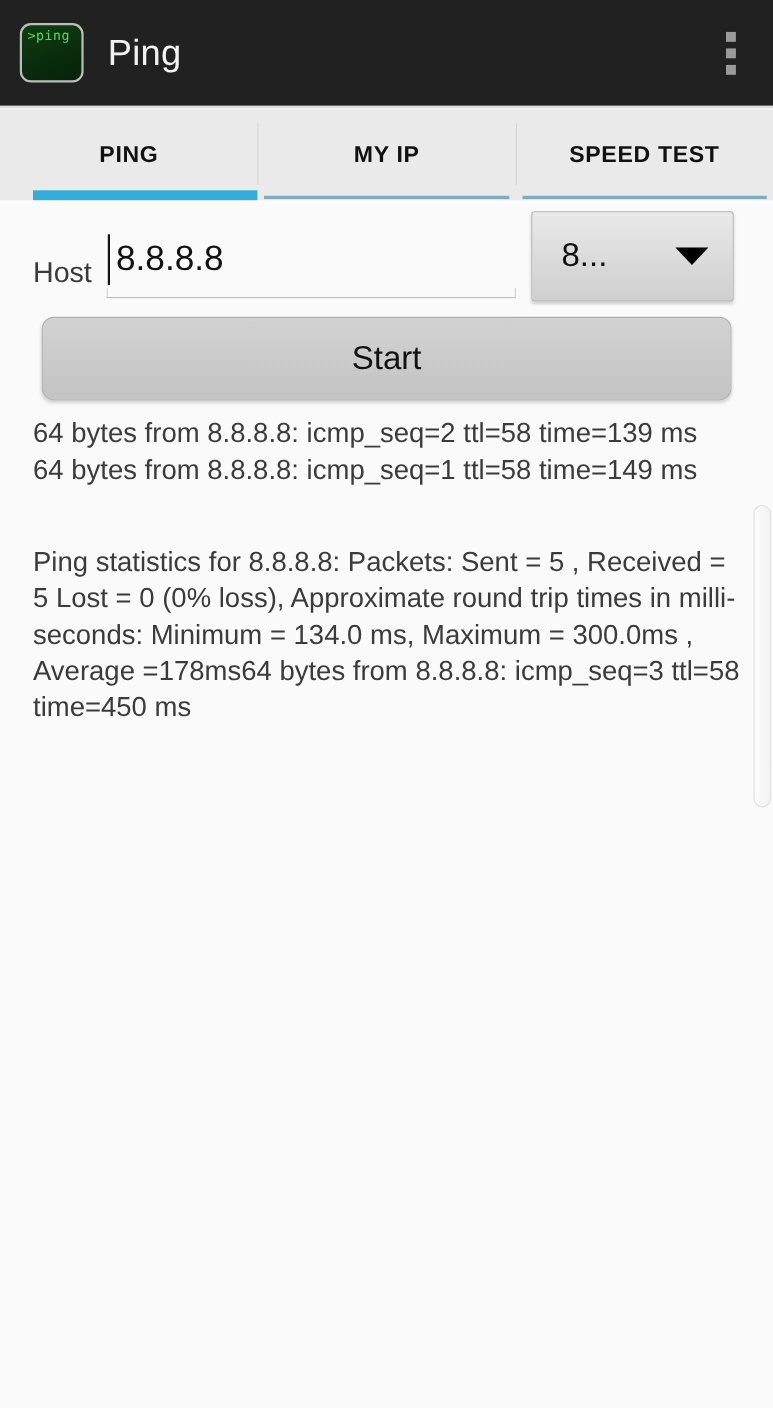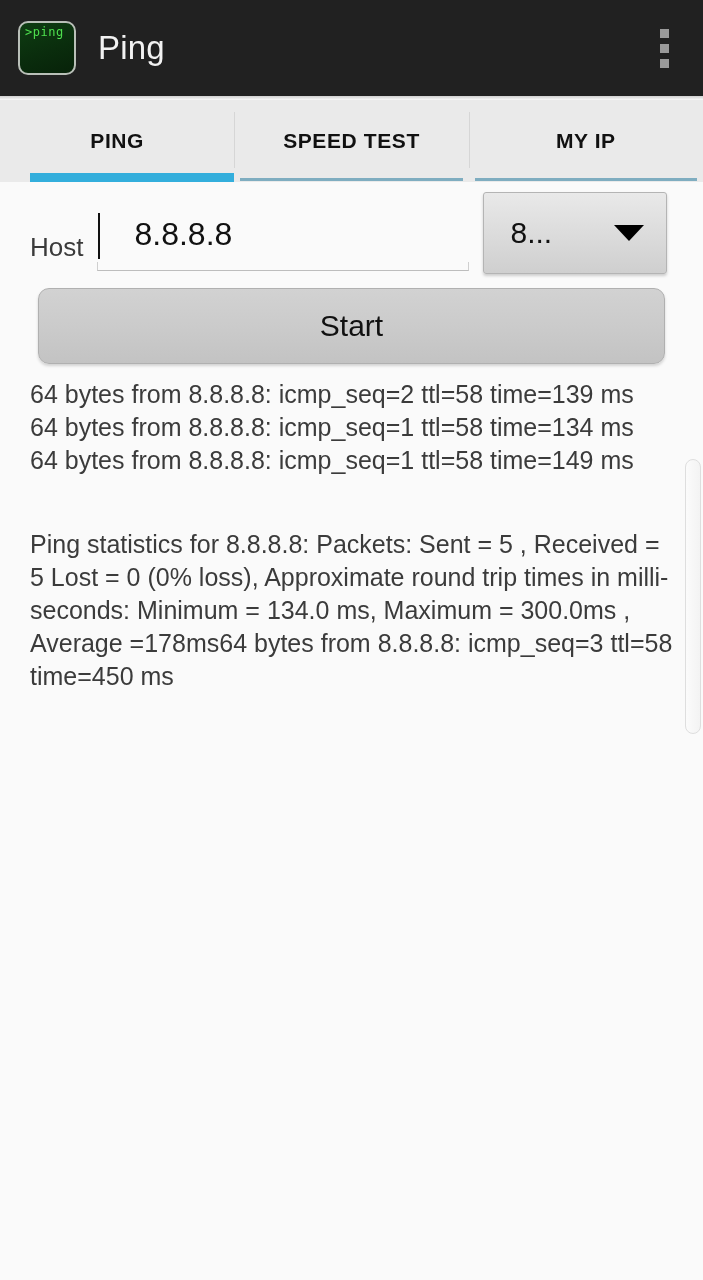--- a/index.html
+++ b/index.html
@@ -164,21 +164,20 @@
     border: none;
     background: transparent;
     outline: none;
     font-family: "Liberation Sans", sans-serif;
     font-size: 32px;
     color: #111;
     width: 100%;
     padding: 4px 0 6px 8px;
     box-sizing: border-box;
     height: 54px;
-    margin-left: 29px;
   }
   .host-underline {
     position: absolute;
     left: 0;
     right: 0;
     bottom: 0;
     height: 9px;
     border-bottom: 1px solid #bdbdbd;
     border-left: 1px solid #cfcfcf;
     border-right: 1px solid #cfcfcf;
@@ -276,25 +275,25 @@
   </div>
 </div>
 <div class="actionbar-shadow"></div>
 
 <div class="tabbar">
   <div class="tab active">
     <span class="tab-label">PING</span>
     <span class="tab-indicator"></span>
   </div>
   <div class="tab">
+    <span class="tab-label">MY IP</span>
+    <span class="tab-indicator inactive"></span>
+  </div>
+  <div class="tab">
     <span class="tab-label">SPEED TEST</span>
-    <span class="tab-indicator inactive"></span>
-  </div>
-  <div class="tab">
-    <span class="tab-label">MY IP</span>
     <span class="tab-indicator inactive"></span>
   </div>
 </div>
 
 <div class="host-row">
   <div class="host-label">Host</div>
   <div class="host-input-wrap">
     <span class="host-caret"></span>
     <input class="host-input" type="text" value="8.8.8.8" style="">
     <span class="host-underline"></span>
@@ -304,17 +303,16 @@
     <span class="caret-down"></span>
   </div>
 </div>
 
 <div class="start-wrap">
   <button class="start-button">Start</button>
 </div>
 
 <div class="output-area">
   <p class="output-line">64 bytes from 8.8.8.8: icmp_seq=2 ttl=58 time=139 ms</p>
-  <p class="output-line">64 bytes from 8.8.8.8: icmp_seq=1 ttl=58 time=134 ms</p>
   <p class="output-line">64 bytes from 8.8.8.8: icmp_seq=1 ttl=58 time=149 ms</p>
   <p class="output-stats">Ping statistics for 8.8.8.8: Packets: Sent = 5 , Received = 5 Lost = 0 (0% loss),  Approximate round trip times in milli-seconds:    Minimum = 134.0 ms, Maximum = 300.0ms , Average =178ms64 bytes from 8.8.8.8: icmp_seq=3 ttl=58 time=450 ms</p>
   <div class="scrollbar-thumb"></div>
 </div>
 
 </body></html>

